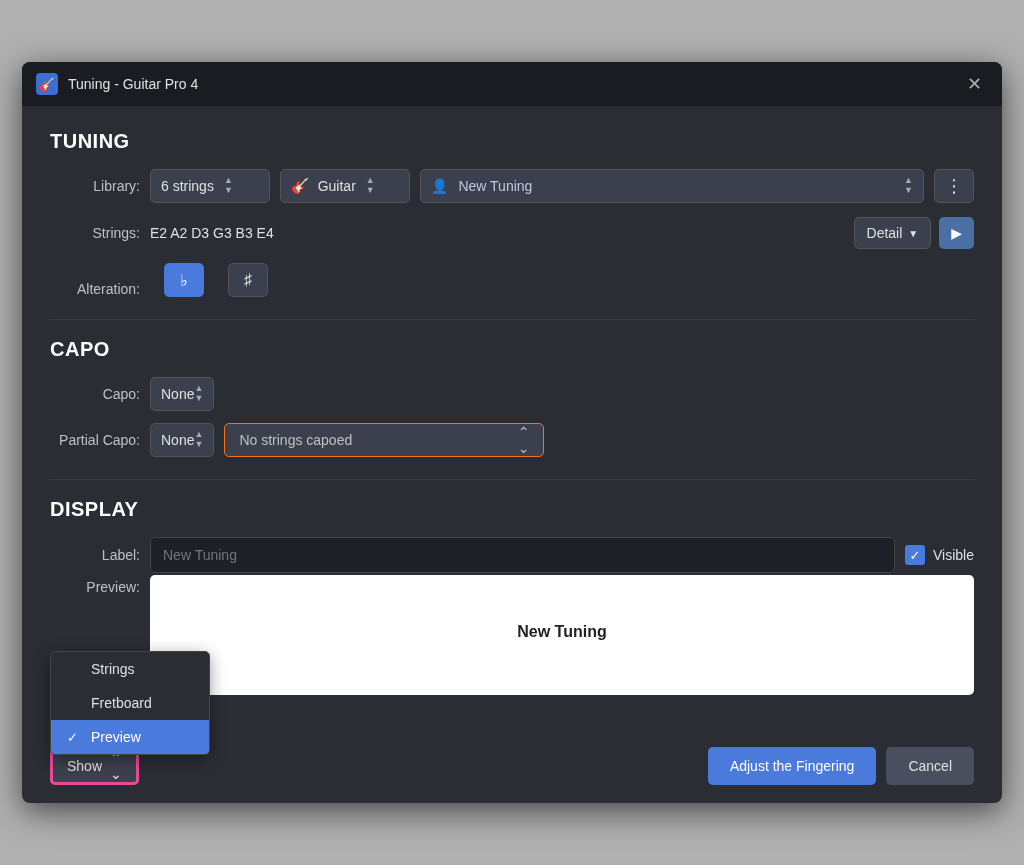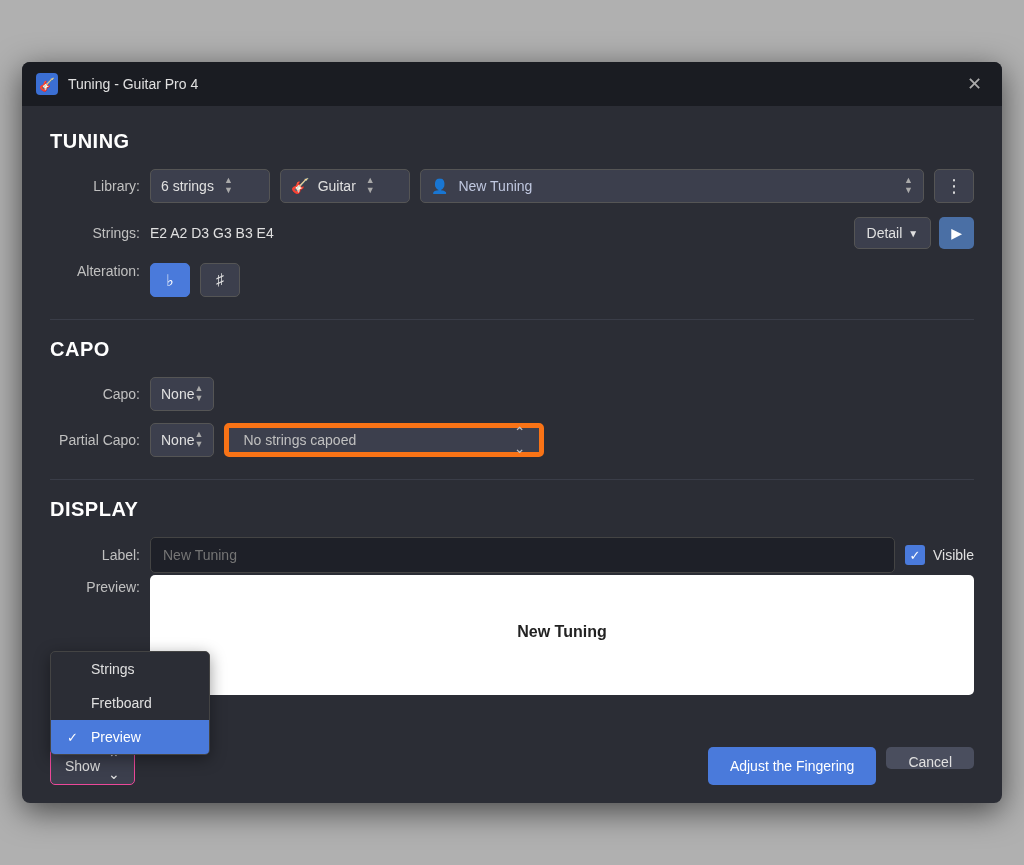--- a/index.html
+++ b/index.html
@@ -177,22 +177,22 @@
       color: #fff;
       font-size: 14px;
       padding: 0 12px;
       cursor: pointer;
       height: 32px;
       display: flex;
       align-items: center;
     }
     .alteration-row {
       display: flex;
-      align-items: flex-start;
-      gap: 10px;
+      align-items: flex-end;
+      gap: 24px;
       margin-bottom: 22px;
     }
     .alt-btn {
       background: #3c3f4d;
       border: 1px solid #555;
       border-radius: 5px;
       color: #e0e0e0;
       font-size: 16px;
       width: 40px;
       height: 34px;
@@ -227,21 +227,21 @@
     }
     .spinner-arrows {
       display: flex;
       flex-direction: column;
       font-size: 9px;
       color: #aaa;
       line-height: 1.1;
     }
     .no-strings-capoed {
       background: #3c3f4d;
-      border: 5px solid #f97316;
+      border: 1px solid #f97316;
       border-radius: 5px;
       color: #c0c0c0;
       font-size: 14px;
       padding: 5px 14px;
       height: 34px;
       display: flex;
       align-items: center;
       gap: 8px;
       min-width: 320px;
     }
@@ -310,21 +310,21 @@
     }
     .footer {
       display: flex;
       align-items: center;
       justify-content: space-between;
       padding: 14px 28px 18px 28px;
       position: relative;
     }
     .show-btn {
       background: #3c3f4d;
-      border: 1px solid #ec4899;
+      border: 3px solid #ec4899;
       border-radius: 5px;
       color: #e0e0e0;
       font-size: 14px;
       padding: 7px 14px;
       cursor: pointer;
       height: 38px;
       display: flex;
       align-items: center;
       gap: 8px;
     }
@@ -353,21 +353,21 @@
       height: 38px;
     }
     .btn-cancel {
       background: #4a4e5e;
       border: none;
       border-radius: 5px;
       color: #e0e0e0;
       font-size: 14px;
       padding: 7px 22px;
       cursor: pointer;
-      height: 22px;
+      height: 38px;
     }
     .dropdown-menu {
       position: absolute;
       left: 28px;
       bottom: 48px;
       background: #2b2d35;
       border: 1px solid #444;
       border-radius: 5px;
       min-width: 160px;
       z-index: 100;

